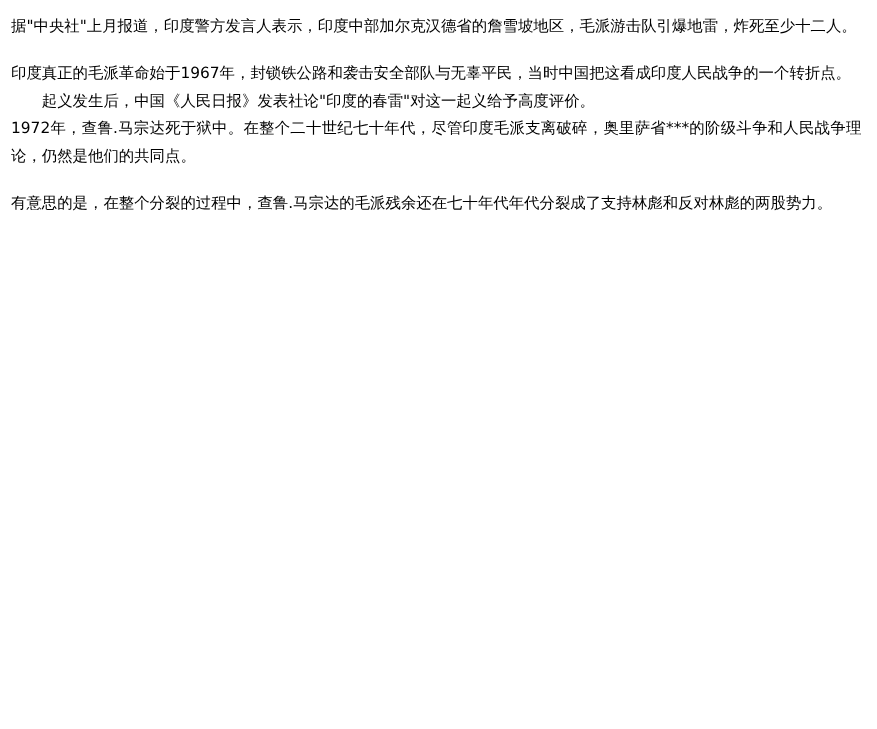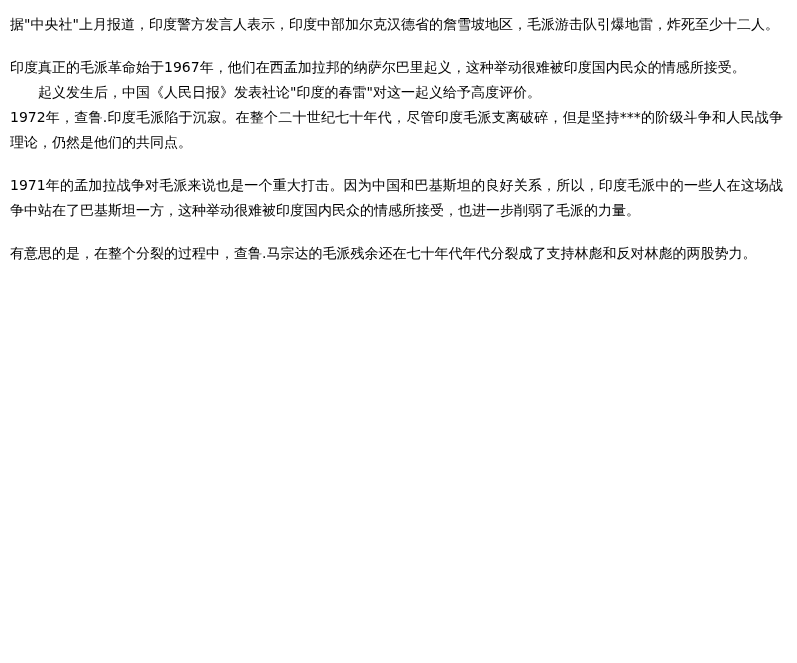--- a/index.html
+++ b/index.html
@@ -39,25 +39,24 @@
   }
 </style>
 </head>
 <body>
 
 <div class="page">
 
   <p class="para">据"中央社"上月报道，印度警方发言人表示，印度中部加尔克汉德省的詹雪坡地区，毛派游击队引爆地雷，炸死至少十二人。</p>
 
 
-  <p class="para tight">印度真正的毛派革命始于1967年，他们在西孟加拉邦的纳萨尔巴里起义，这种举动很难被印度国内民众的情感所接受。</p>
+  <p class="para tight">印度真正的毛派革命始于1967年，封锁铁公路和袭击安全部队与无辜平民，当时中国把这看成印度人民战争的一个转折点。</p>
 
   <p class="para tight indent">起义发生后，中国《人民日报》发表社论"印度的春雷"对这一起义给予高度评价。</p>
 
 
-  <p class="para">1972年，查鲁.印度毛派陷于沉寂。在整个二十世纪七十年代，尽管印度毛派支离破碎，但是坚持***的阶级斗争和人民战争理论，仍然是他们的共同点。</p>
+  <p class="para">1972年，查鲁.马宗达死于狱中。在整个二十世纪七十年代，尽管印度毛派支离破碎，奥里萨省***的阶级斗争和人民战争理论，仍然是他们的共同点。</p>
 
-  <p class="para">1971年的孟加拉战争对毛派来说也是一个重大打击。因为中国和巴基斯坦的良好关系，所以，印度毛派中的一些人在这场战争中站在了巴基斯坦一方，这种举动很难被印度国内民众的情感所接受，也进一步削弱了毛派的力量。</p>
 
   <p class="para">有意思的是，在整个分裂的过程中，查鲁.马宗达的毛派残余还在七十年代年代分裂成了支持林彪和反对林彪的两股势力。</p>
 
 
 </div>
 
 </body></html>

